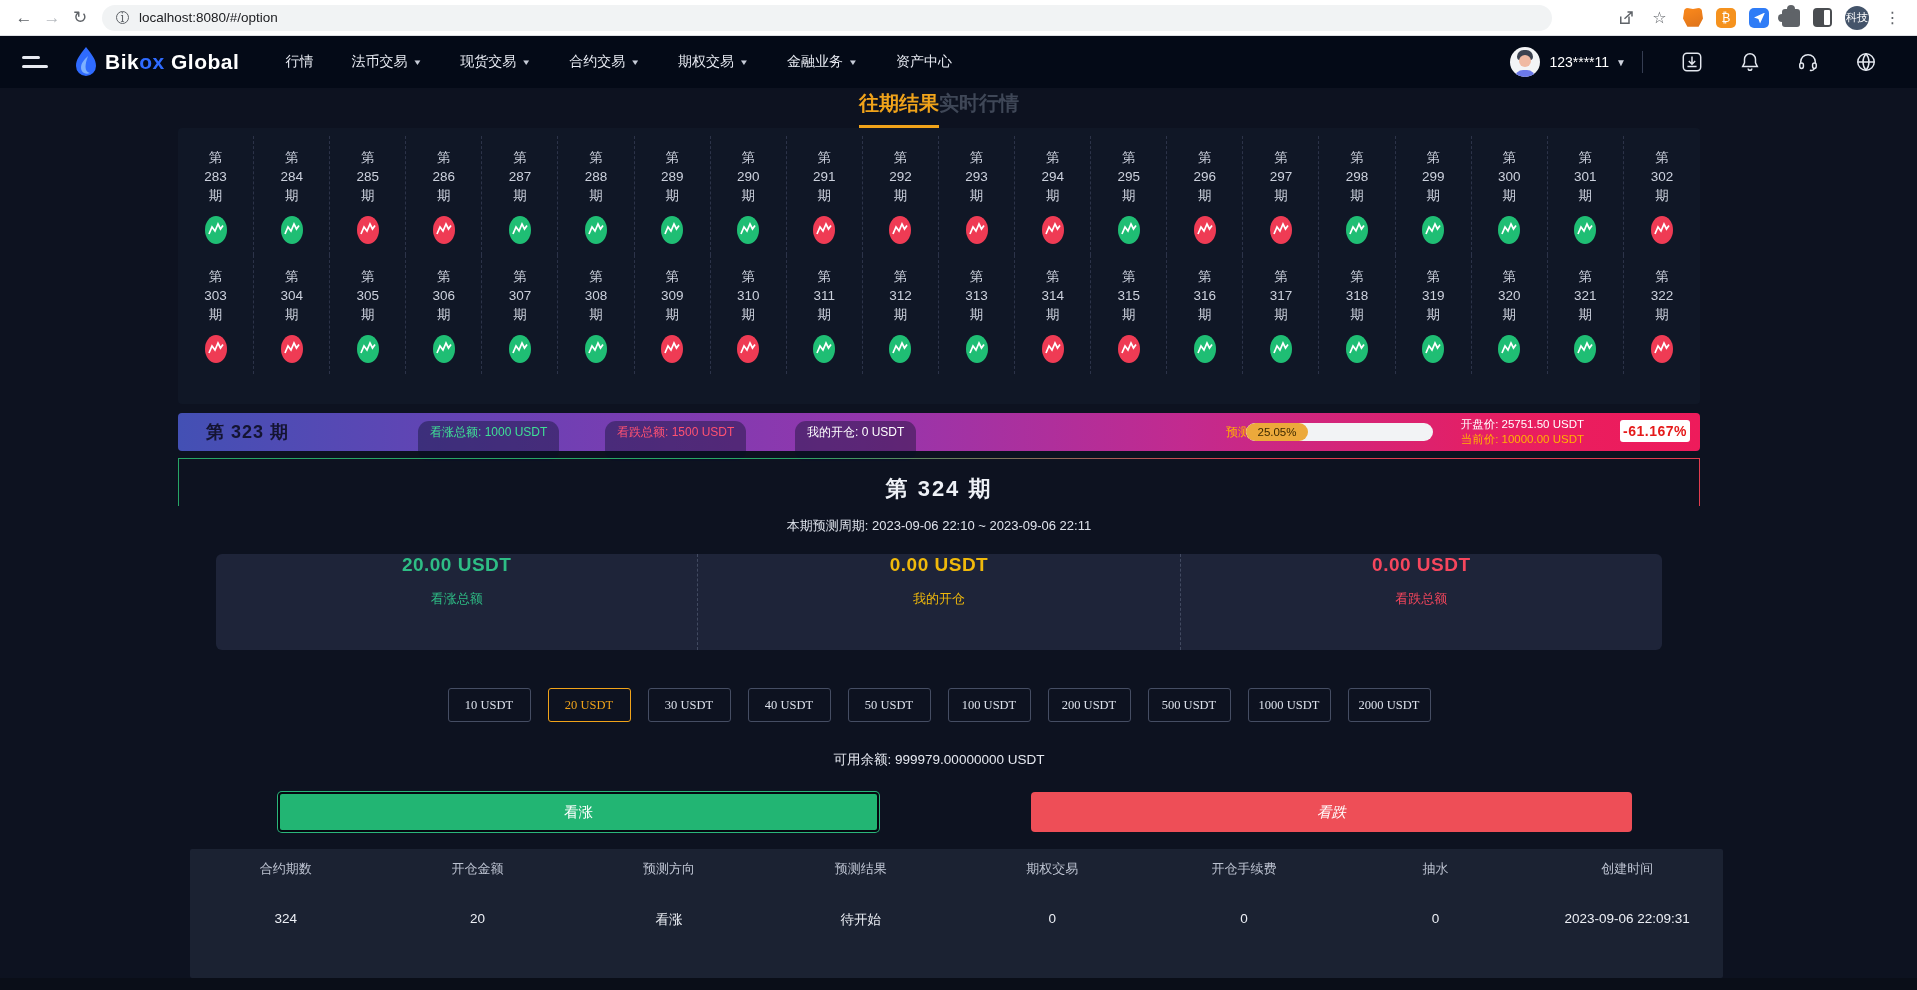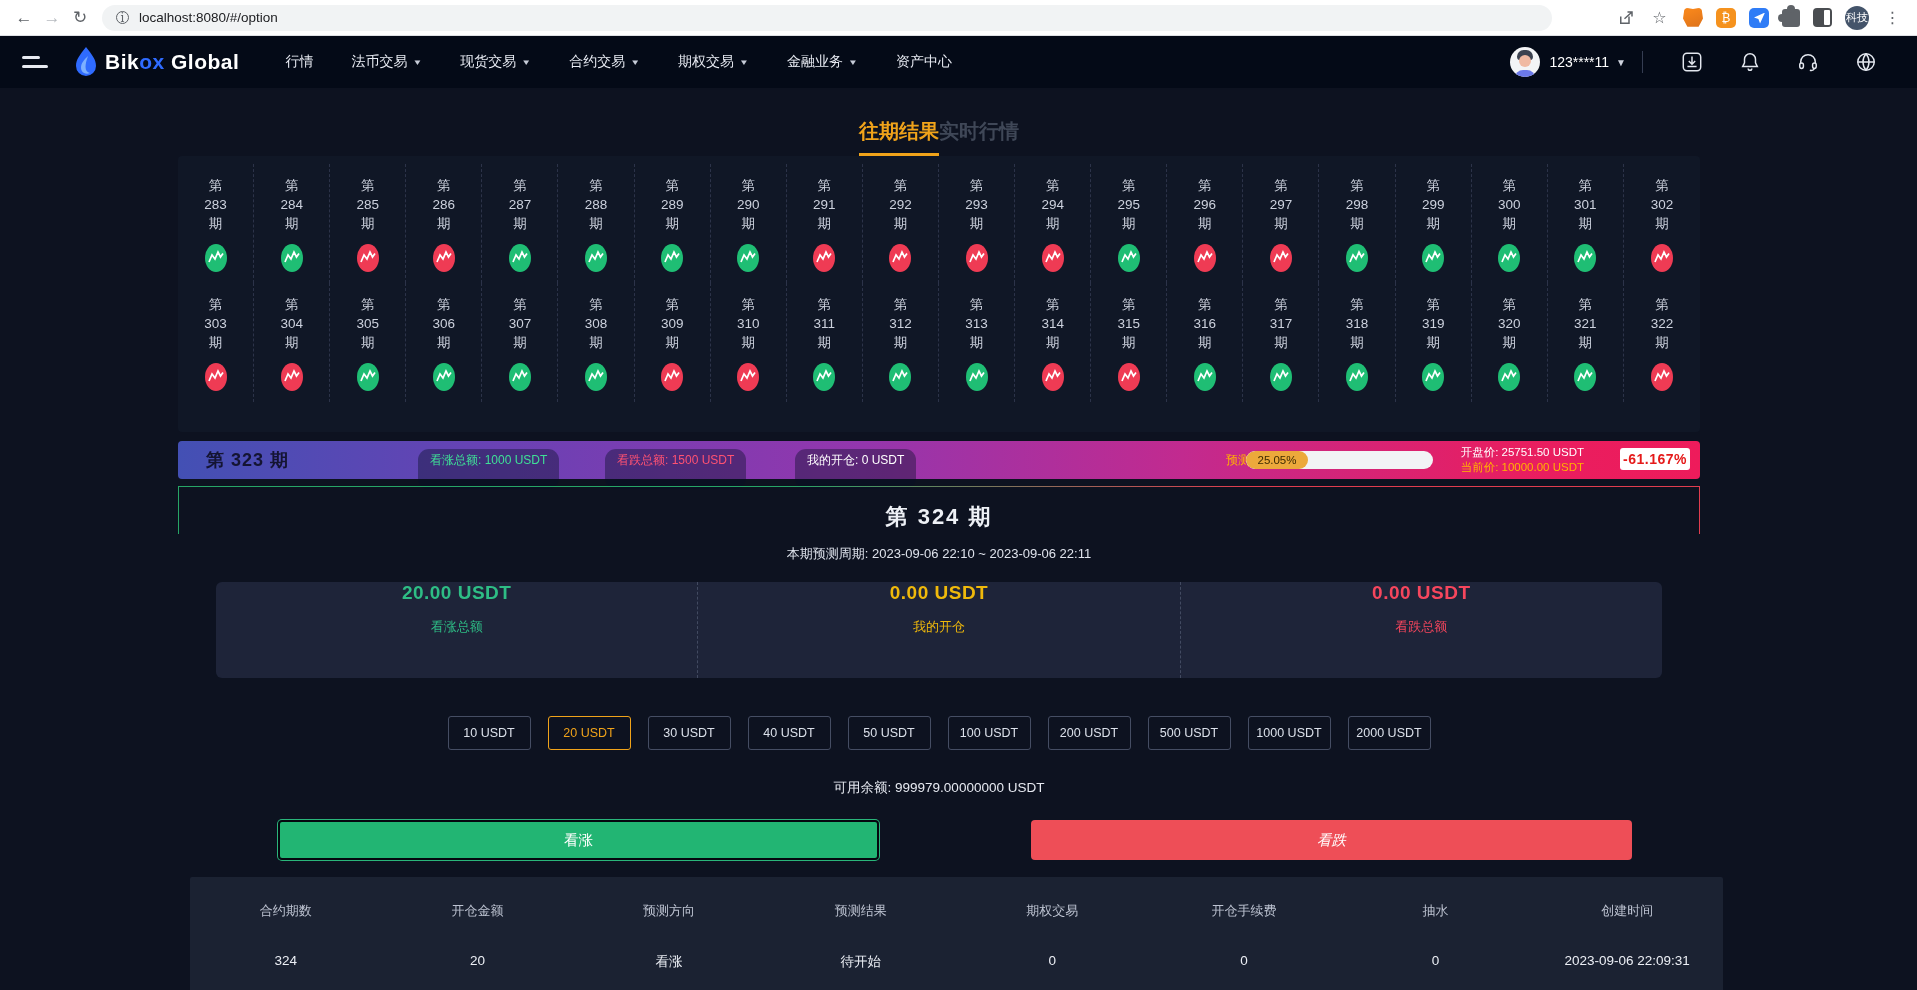--- a/index.html
+++ b/index.html
@@ -55,21 +55,21 @@
   .user-name { color:#fff; font-size:14px; margin:0 7px 0 9px; }
   .user-chev { color:#cfd4df; font-size:10px; margin-right:16px; }
   .v-div { width:1px; height:22px; background:#353d52; margin-right:20px; }
   .nav-icon { width:24px; height:24px; margin:0 17px; display:flex; align-items:center; justify-content:center; cursor:pointer; }
   .nav-icon svg { stroke:#e3e7ef; fill:none; stroke-width:1.6; }
 
   
   .page { height:902px; background:#0d1220; position:relative; }
   .content { width:1522px; margin-left:178px; }
 
-  .tabs { display:flex; justify-content:center; padding-top:2px;margin-top:28px; }
+  .tabs { display:flex; justify-content:center; padding-top:2px; }
   .tab { font-size:20px; font-weight:bold; padding-bottom:8px; cursor:pointer; }
   .tab.active { color:#f0a31a; border-bottom:3px solid #f0a31a; }
   .tab.inactive { color:#3f4757; }
 
   .grid-panel { background:#101726; border-radius:4px; padding:8px 0 30px; }
   .prow { display:grid; grid-template-columns:repeat(20,1fr); }
   .pcell { text-align:center; padding:12px 0 6px; border-right:1px dashed #2c3349; cursor:pointer; }
   .pcell:last-child { border-right:none; }
   .pcell .pl { display:block; color:#ccd1dd; font-size:13.5px; line-height:19px; }
   .pcell svg { margin-top:10px; }
@@ -104,32 +104,32 @@
     border-right:1px dashed #424a61; }
   .stat:last-child { border-right:none; }
   .stat .val { font-size:19px; font-weight:bold; letter-spacing:.5px; }
   .stat .lab { font-size:13px; }
   .stat.c-up .val,.stat.c-up .lab { color:#2ebd85; }
   .stat.c-mine .val,.stat.c-mine .lab { color:#f0b90b; }
   .stat.c-down .val,.stat.c-down .lab { color:#f6465d; }
 
   .amounts { margin-top:38px; display:flex; justify-content:center; gap:17px; }
   .amt { height:34px; min-width:83px; padding:0 0; background:transparent; border:1px solid #454d63;
-    border-radius:3px; color:#dbe0ea; font-size:12.5px; cursor:pointer; font-family:Liberation Sans, sans-serif; }
+    border-radius:3px; color:#dbe0ea; font-size:12.5px; cursor:pointer; font-family:Liberation Serif, serif; }
   .amt.selected { border-color:#f0a31a; color:#f0a31a; }
 
   .balance { text-align:center; color:#e6e9f1; font-size:13.5px; margin-top:29px; }
 
   .big-btns { display:flex; margin:23px 0 0 100px; gap:152px; }
   .bb { width:601px; height:40px; border-radius:4px; color:#fff; font-size:14.5px; cursor:pointer; font-family:inherit; }
   .bb.up { background:#22b573; border:2px solid #05070f; box-shadow:0 0 0 1px #2ab57a; }
   .bb.down { background:#ee4e57; border:none;font-style:italic; }
 
   .orders { position:absolute; top:761px; left:190px; width:1533px; height:129px;
-    background:#1b2232; border-radius:2px; padding-top:25px; }
+    background:#1b2232; border-radius:2px; padding-top:11px; }
   .orow { display:grid; grid-template-columns:repeat(8,1fr); text-align:center; }
   .orow.head { color:#bdc3d1; font-size:13px; }
   .orow.data { color:#eceff5; font-size:13.5px; margin-top:33px; }
   .page-bottom { position:absolute; left:0; right:0; top:890px; height:12px; background:#0a0e18; }
 </style>
 </head>
 <body>
 
 <div class="browser-bar">
   <div class="nav-btn">←</div>

